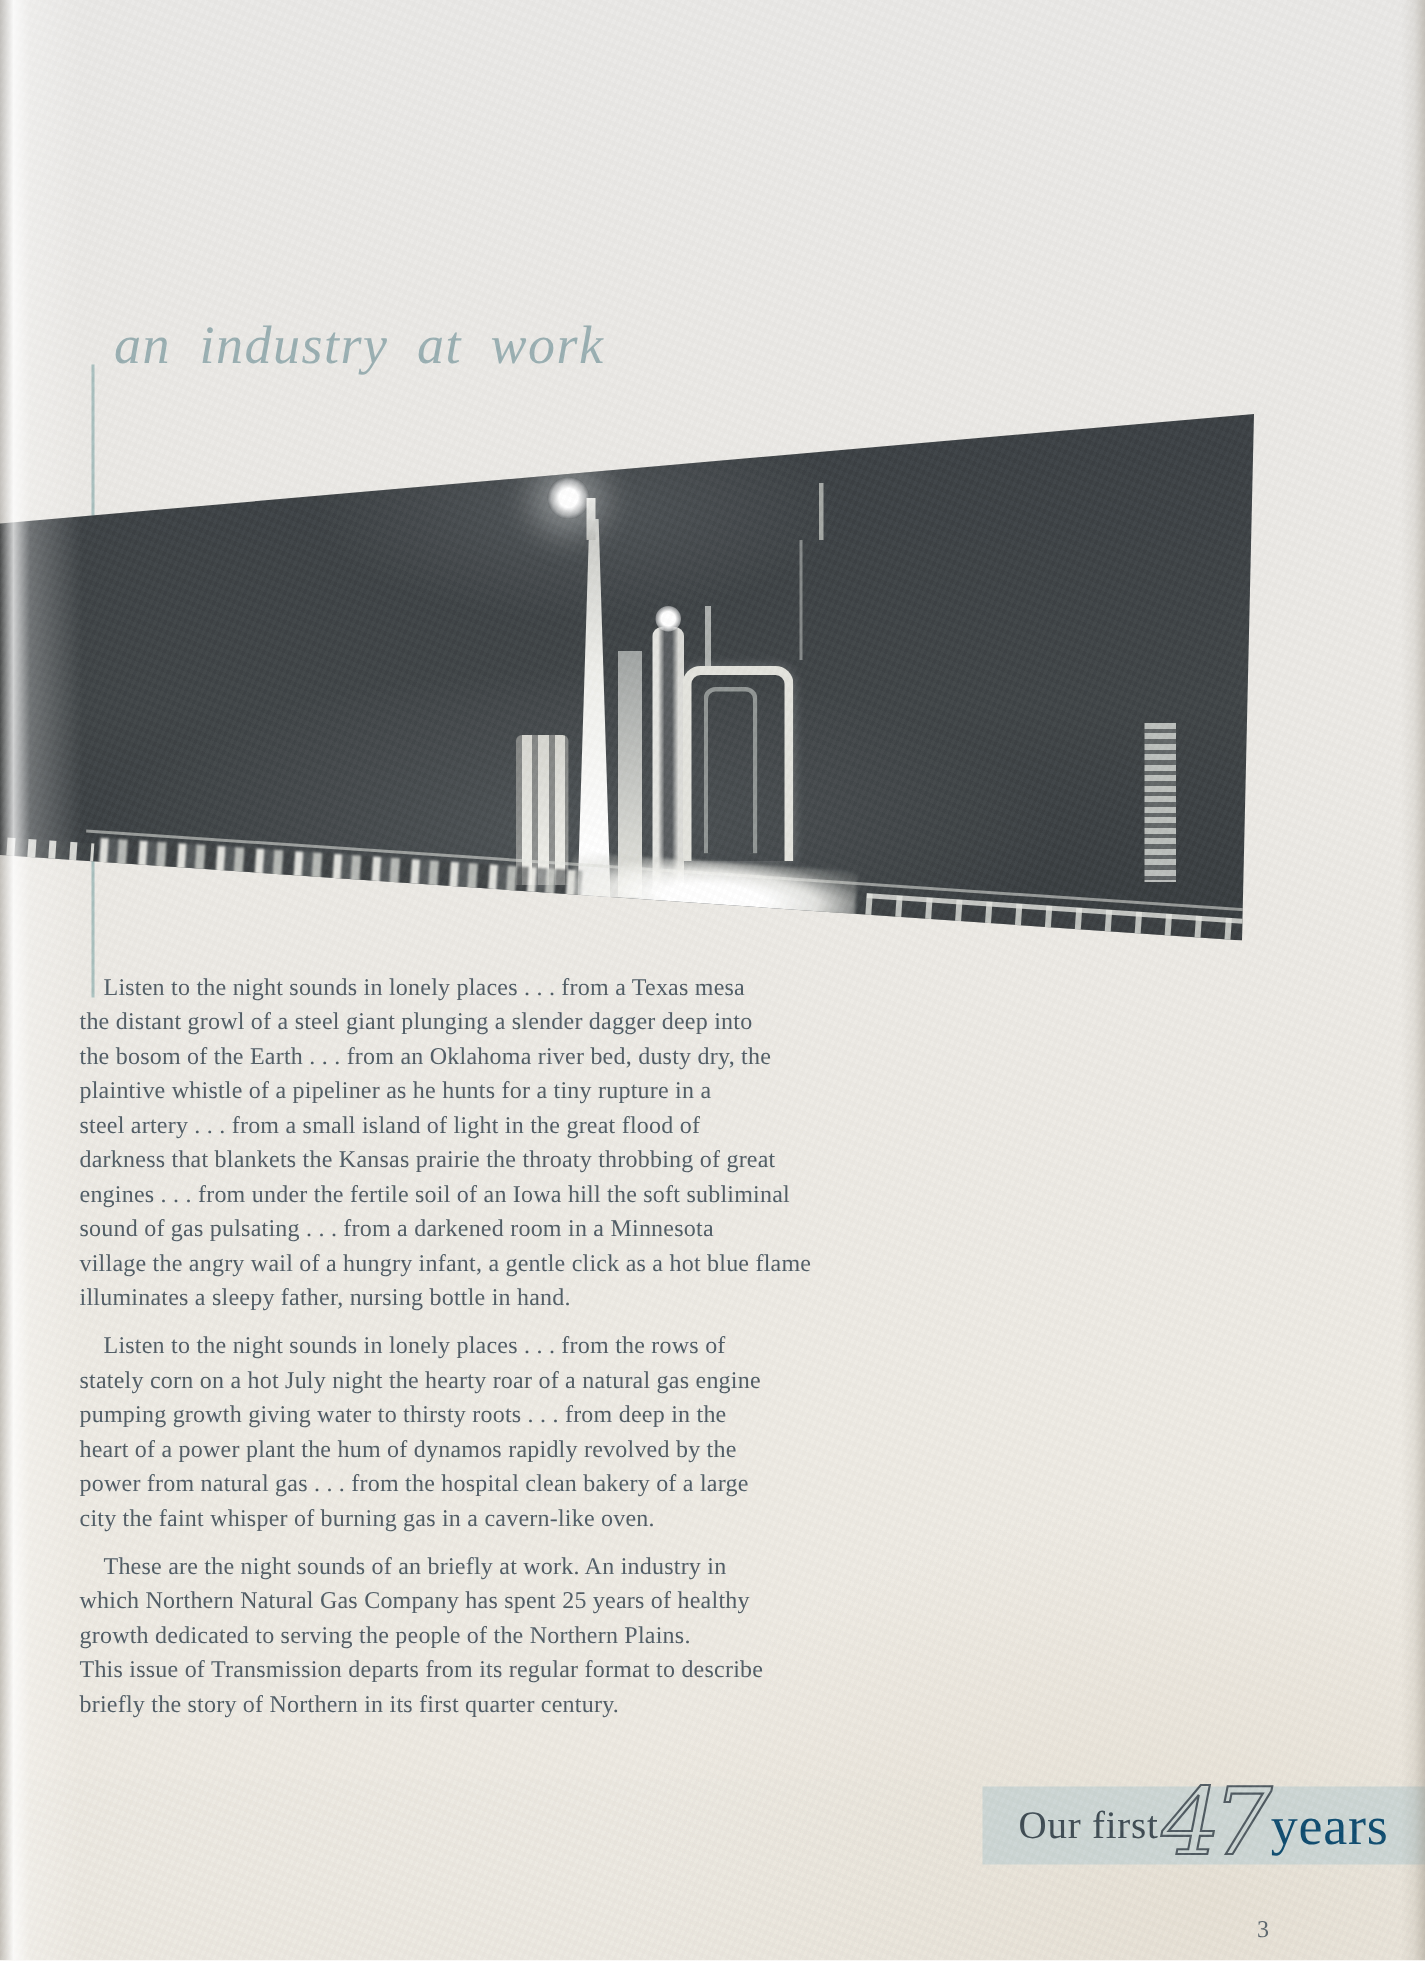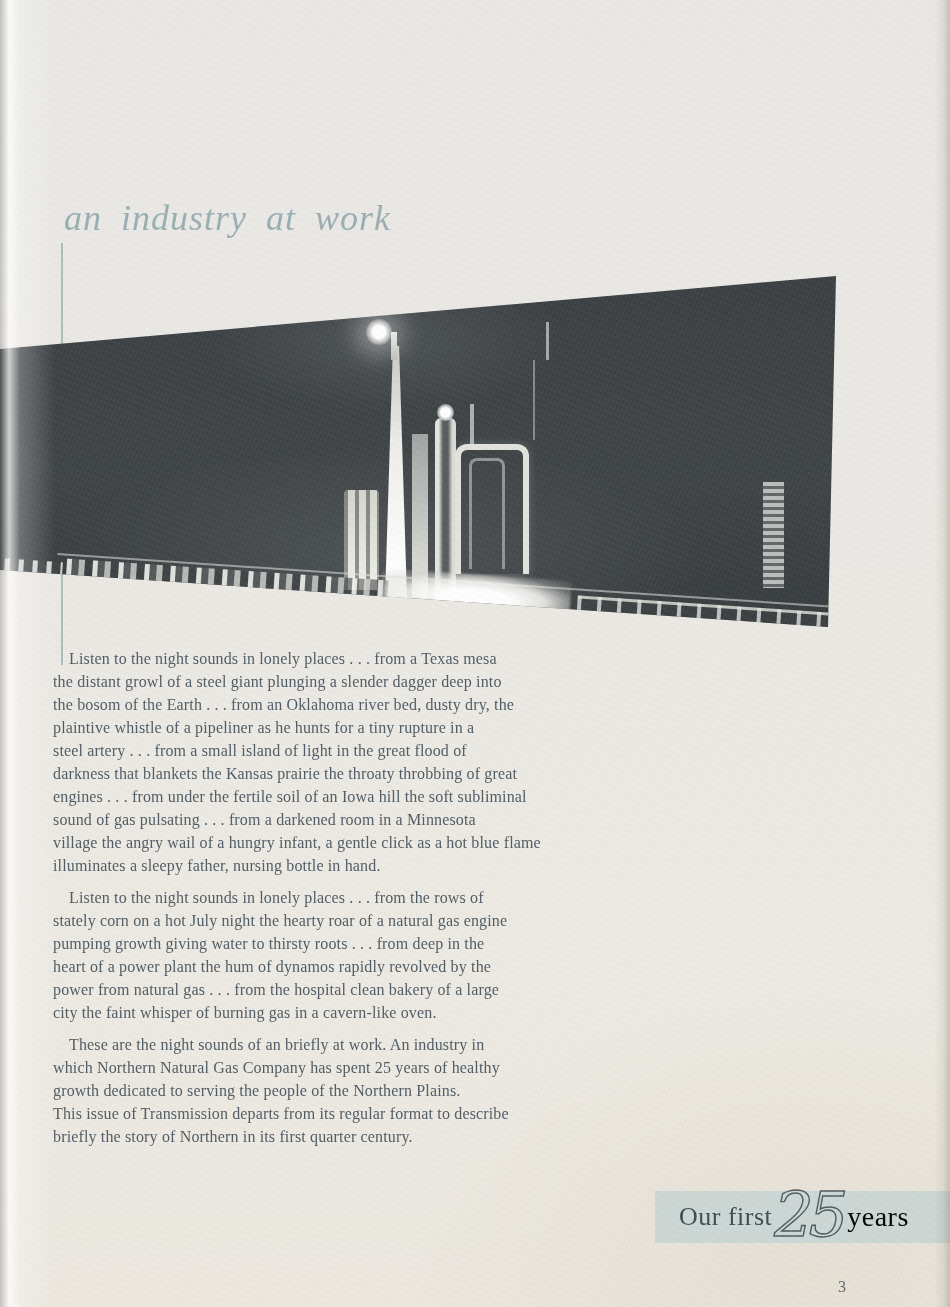--- a/index.html
+++ b/index.html
@@ -21,21 +21,21 @@
     position:absolute; left:0; top:0; width:60px; height:100%; z-index:10; pointer-events:none;
     background:linear-gradient(90deg, rgba(110,105,98,0.30) 0px, rgba(255,255,255,0.75) 9px,
                rgba(255,255,255,0.25) 20px, rgba(255,255,255,0) 55px);
   }
   .right-shade {
     position:absolute; right:0; top:0; width:16px; height:100%; z-index:10; pointer-events:none;
     background:linear-gradient(270deg, rgba(138,130,116,0.38) 0px, rgba(138,130,116,0.12) 7px, rgba(0,0,0,0) 16px);
   }
 
   .heading {
-    position:absolute; left:64px; top:198px; margin:0; z-index:3;
+    position:absolute; left:64px; top:198px; margin:12px; z-index:3;
     font-style:italic; font-weight:normal; font-size:36px; line-height:40px;
     color:#98aeb1; letter-spacing:1px; word-spacing:9px;
   }
   .accent-line {
     position:absolute; left:61px; top:243px; width:2px; height:422px; z-index:1;
     background:rgba(146,176,176,0.75);
   }
 
   
   .photo {
@@ -143,21 +143,21 @@
   .banner {
     position:absolute; left:655px; top:1191px; width:295px; height:52px; z-index:5;
     background:#ccd6d4; display:flex; align-items:center;
   }
   .banner-prefix { margin-left:24px; font-size:26px; color:#3d4a52; letter-spacing:0.5px; }
   .banner-number {
     font-family:"DejaVu Serif", serif; font-style:italic; font-size:62px; line-height:52px;
     margin:0 -2px 0 2px; letter-spacing:-5px; color:transparent;
     -webkit-text-stroke:1.4px #4d585f; transform:translateY(-2px);
   }
-  .banner-suffix { font-size:28px; color:#000000; letter-spacing:0.5px; margin-left:6px; }
+  .banner-suffix { font-size:36px; color:#0c4a6e; letter-spacing:0.5px; margin-left:6px; }
 
   .pagenum { position:absolute; left:838px; top:1278px; z-index:5; font-size:16px; color:#5a656c; }
 </style>
 </head>
 <body>
 
 <div class="page">
 
   <h1 class="heading">an industry at work</h1>
   <div class="accent-line"></div>
@@ -212,21 +212,21 @@
       <div class="line indent">These are the night sounds of an briefly at work.  An industry in</div>
       <div class="line">which Northern Natural Gas Company has spent 25 years of healthy</div>
       <div class="line">growth dedicated to serving the people of the Northern Plains.</div>
       <div class="line">This issue of Transmission departs from its regular format to describe</div>
       <div class="line">briefly the story of Northern in its first quarter century.</div>
     </div>
   </div>
 
   <div class="banner">
     <span class="banner-prefix">Our first</span>
-    <span class="banner-number">25</span>
+    <span class="banner-number">47</span>
     <span class="banner-suffix">years</span>
   </div>
 
   <div class="pagenum">3</div>
 
   <div class="grain"></div>
   <div class="spine-shade"></div>
   <div class="right-shade"></div>
 </div>
 

